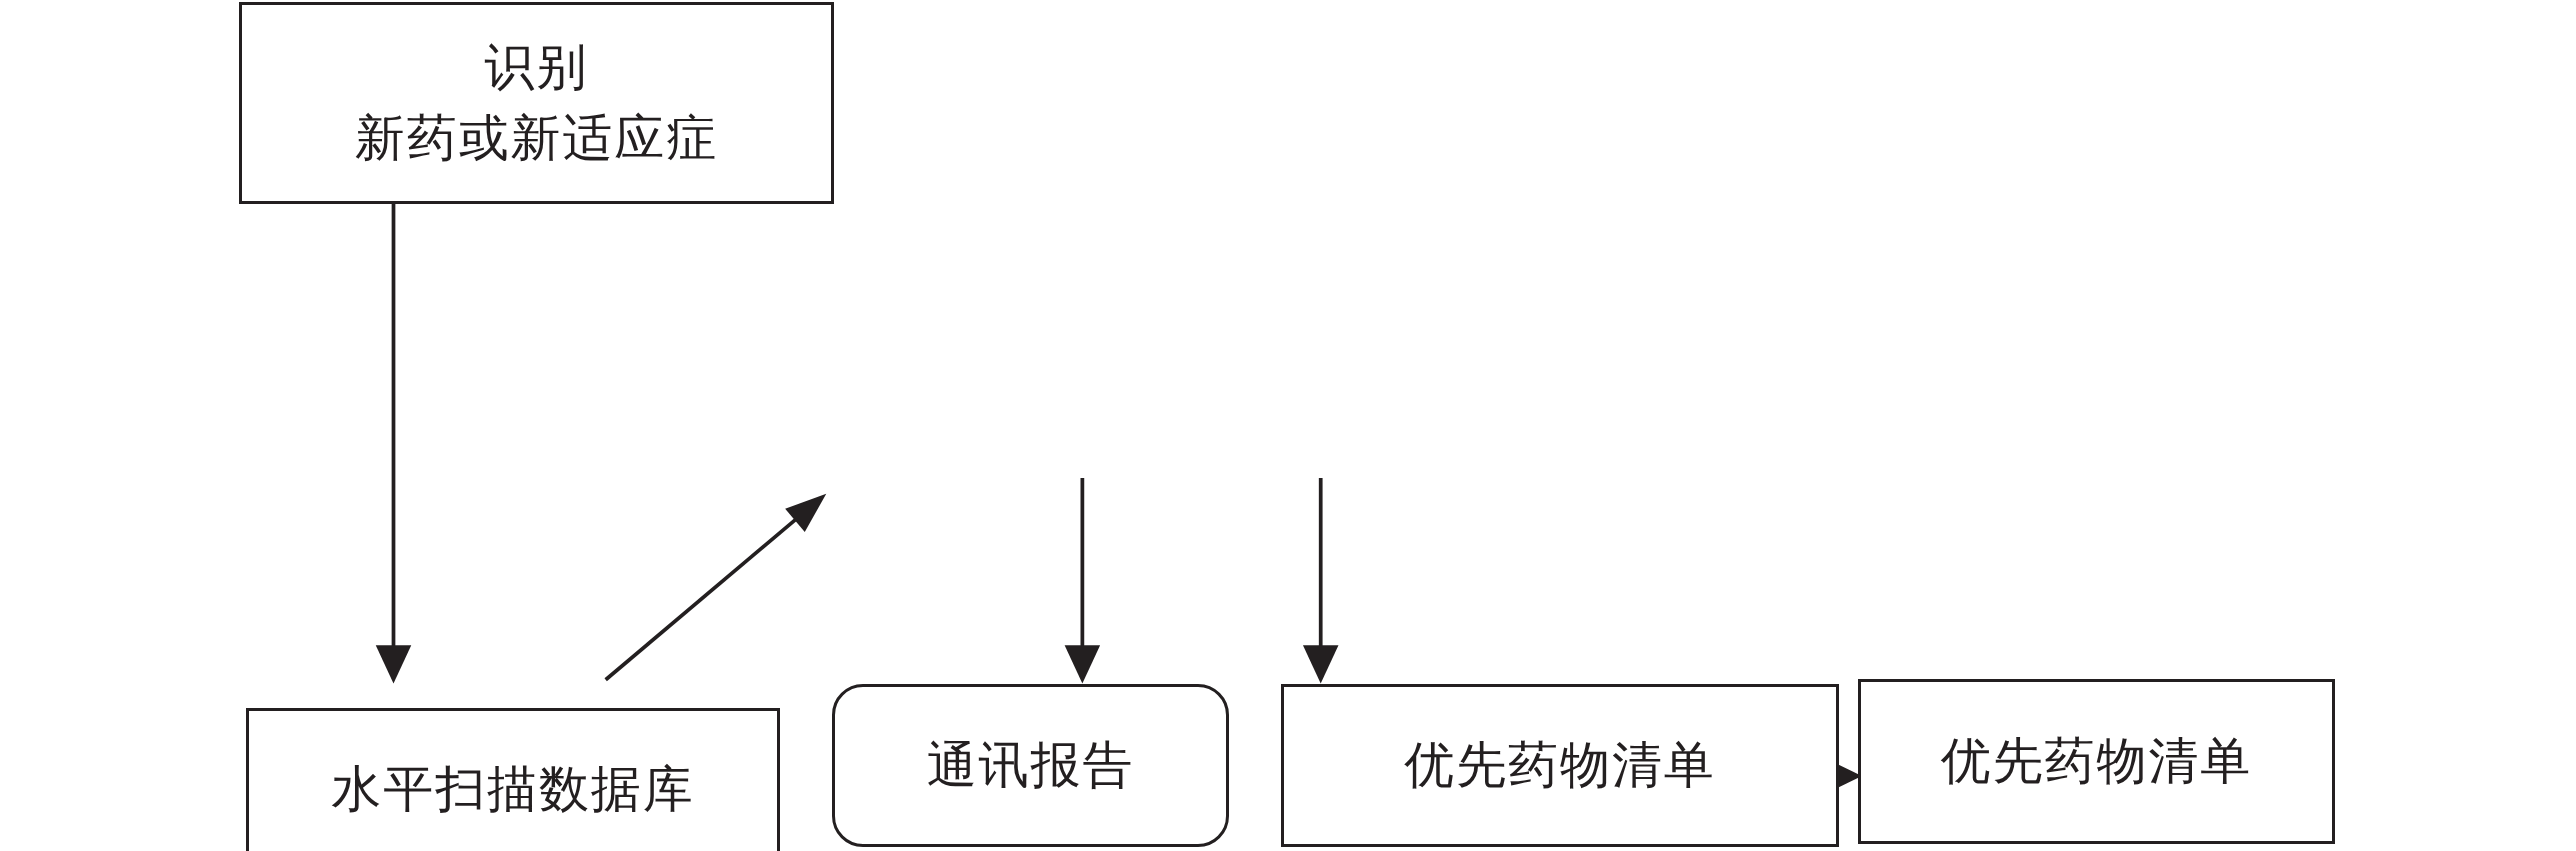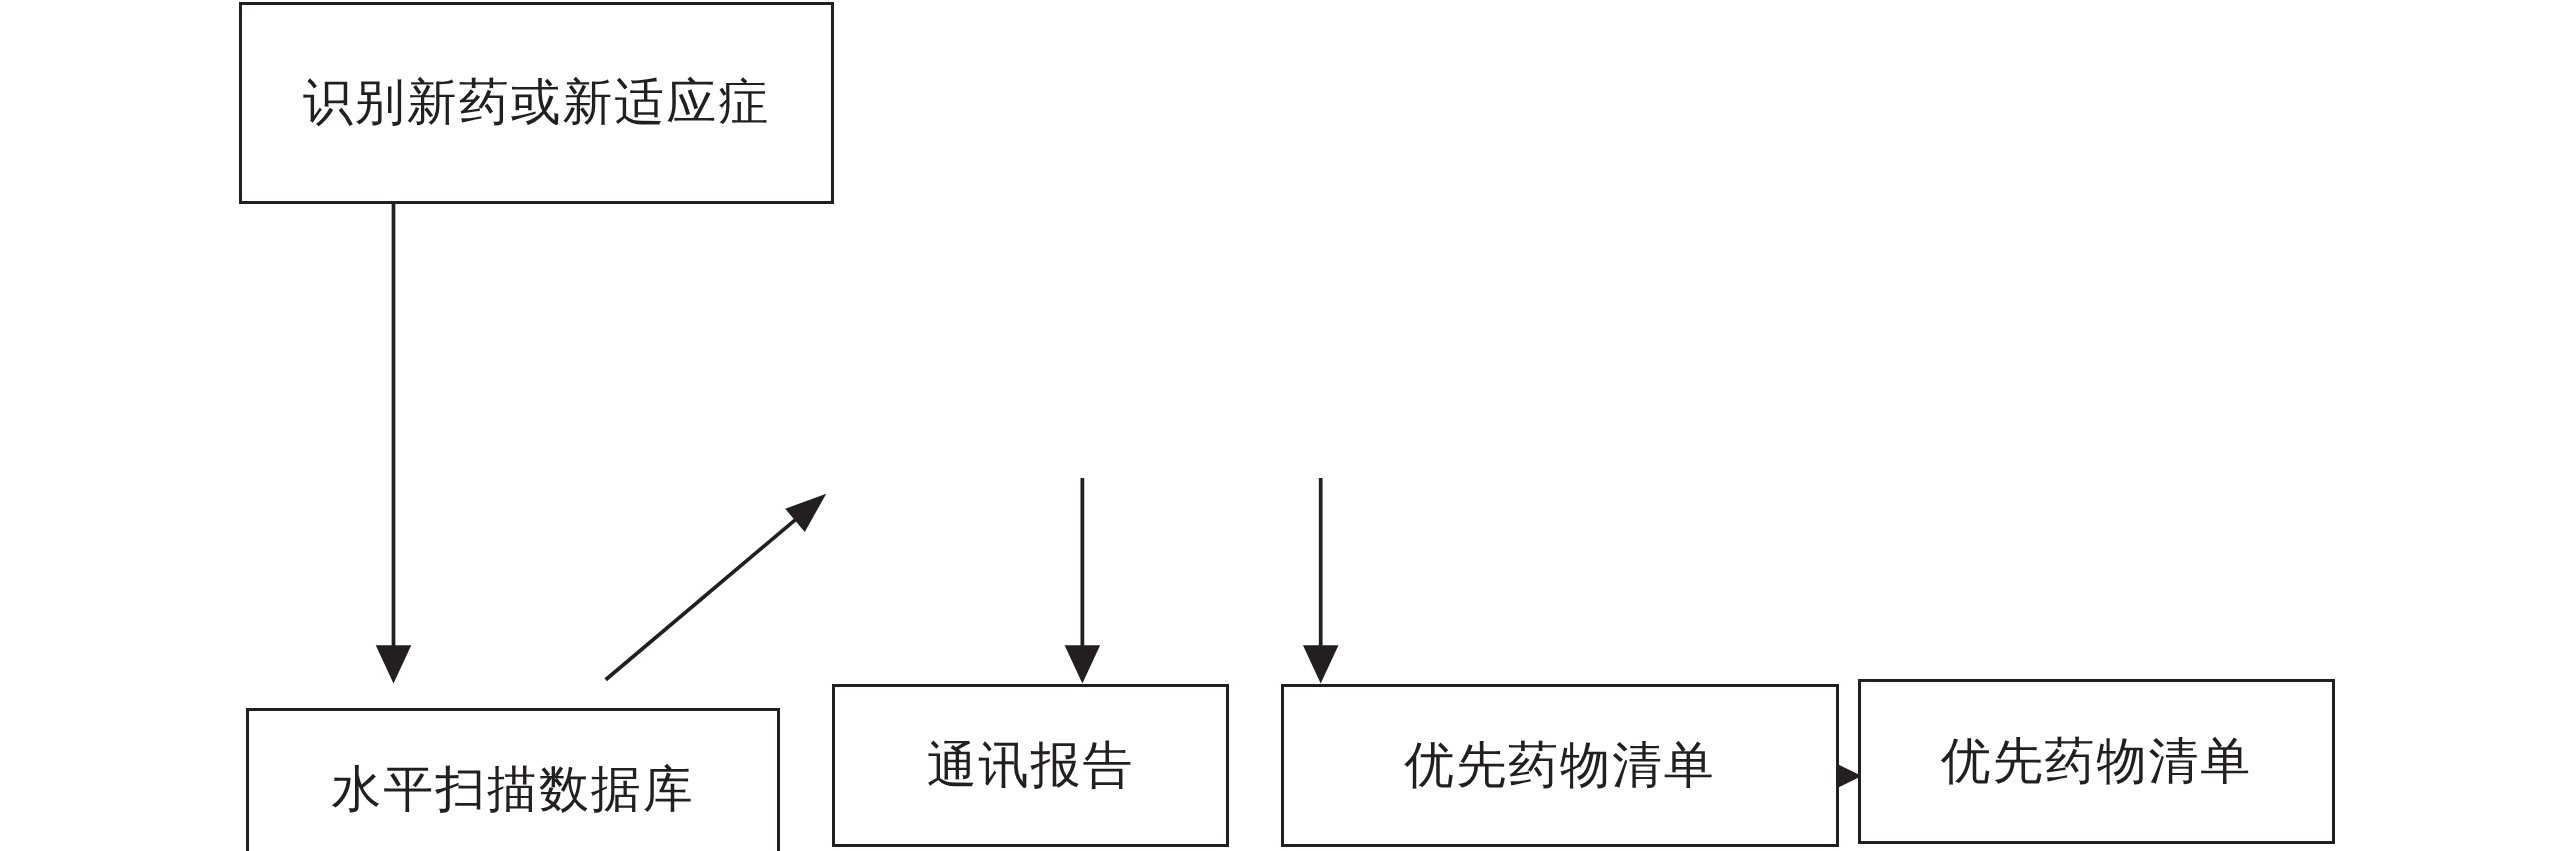--- a/index.html
+++ b/index.html
@@ -23,32 +23,32 @@
     width: 2576px;
     height: 852px;
     pointer-events: none;
   }
   .node {
     position: absolute;
     box-sizing: border-box;
     border: 3.7px solid #231f20;
     background: #ffffff;
     display: flex;
-    flex-direction: row;
+    flex-direction: column;
     align-items: center;
     justify-content: center;
     text-align: center;
     font-size: 50px;
     line-height: 1.42;
     letter-spacing: 1.9px;
   }
   #node-identify   { left: 239px;  top: 1.9px;   width: 595px; height: 202px; }
   #node-filter     { left: 797px;  top: 300px; width: 654px; height: 178px; }
   #node-database   { left: 246px;  top: 684px; width: 534px; height: 163px; margin-top: 24px; }
-  #node-newsletter { left: 832px;  top: 684px; width: 397px; height: 163px; }
+  #node-newsletter { left: 832px;  top: 684px; width: 397px; height: 163px; border-radius: 31px; }
   #node-priority   { left: 1281px; top: 684px; width: 558px; height: 163px; }
   #node-early      { left: 1858px; top: 679px; width: 477px; height: 165px; }
   .edge-line {
     stroke: #231f20;
     stroke-width: 4;
     fill: none;
   }
   .edge-head {
     fill: #231f20;
     stroke: none;

